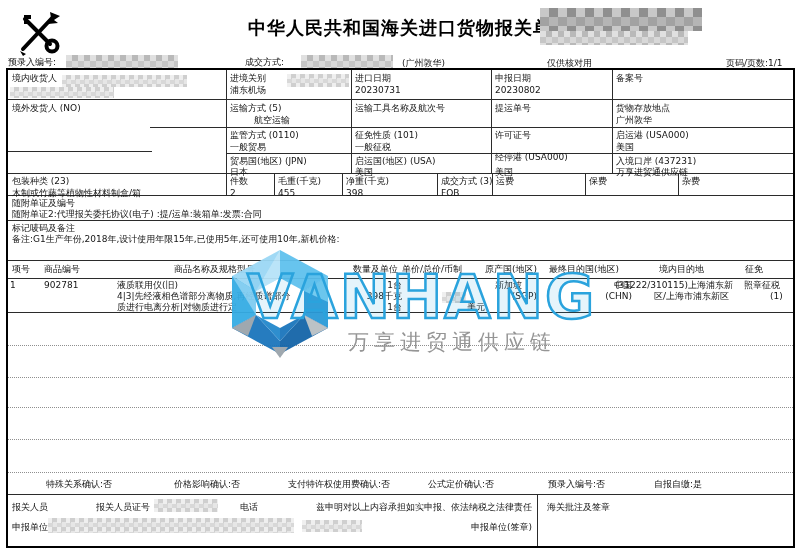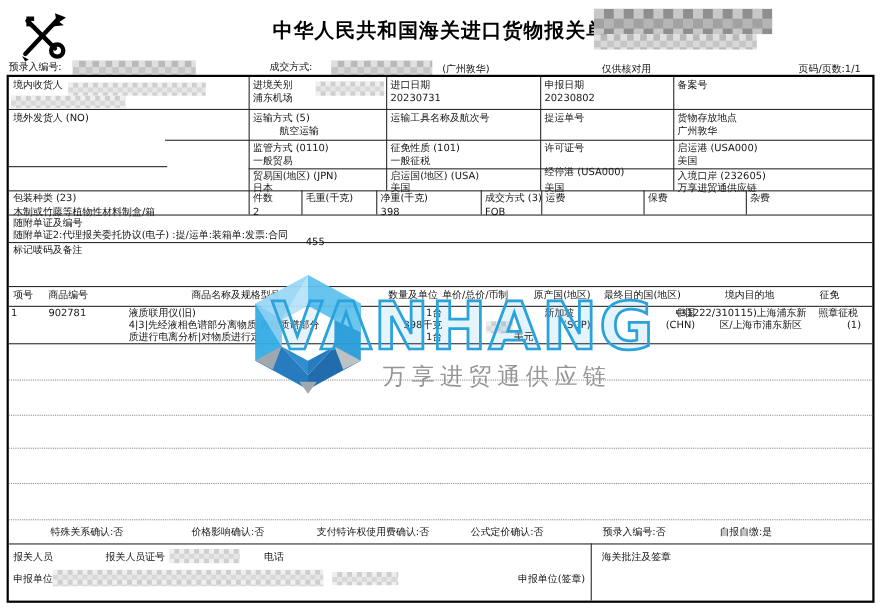--- a/index.html
+++ b/index.html
@@ -114,41 +114,42 @@
     <div class="t" style="left:487px;top:60px;">许可证号</div>
     <div class="t" style="left:608px;top:60px;">启运港 (USA000)</div>
     <div class="t" style="left:608px;top:72px;">美国</div>
 
     <div class="t" style="left:222px;top:86px;">贸易国(地区) (JPN)</div>
     <div class="t" style="left:222px;top:97px;">日本</div>
     <div class="t" style="left:347px;top:86px;">启运国(地区) (USA)</div>
     <div class="t" style="left:347px;top:97px;">美国</div>
     <div class="t" style="left:487px;top:82px;">经停港 (USA000)</div>
     <div class="t" style="left:487px;top:97px;">美国</div>
-    <div class="t" style="left:608px;top:86px;">入境口岸 (232605)</div>
+    <div class="t" style="left:608px;top:86px;">入境口岸 (437231)</div>
     <div class="t" style="left:608px;top:97px;">万享进贸通供应链</div>
 
     <div class="t" style="left:4px;top:106px;">包装种类 (23)</div>
     <div class="t" style="left:4px;top:118px;">木制或竹藤等植物性材料制盒/箱</div>
     <div class="t" style="left:222px;top:106px;">件数</div>
     <div class="t" style="left:222px;top:118px;">2</div>
     <div class="t" style="left:270px;top:106px;">毛重(千克)</div>
-    <div class="t" style="left:270px;top:118px;margin-top:28px;">455</div>
+    <div class="t" style="left:270px;top:118px;">455</div>
     <div class="t" style="left:338px;top:106px;">净重(千克)</div>
     <div class="t" style="left:338px;top:118px;">398</div>
     <div class="t" style="left:433px;top:106px;">成交方式 (3)</div>
     <div class="t" style="left:433px;top:118px;">FOB</div>
     <div class="t" style="left:488px;top:106px;">运费</div>
     <div class="t" style="left:581px;top:106px;">保费</div>
     <div class="t" style="left:674px;top:106px;">杂费</div>
 
     <div class="t" style="left:4px;top:128px;">随附单证及编号</div>
     <div class="t" style="left:4px;top:139px;">随附单证2:代理报关委托协议(电子) :提/运单:装箱单:发票:合同</div>
 
     <div class="t" style="left:4px;top:153px;">标记唛码及备注</div>
+    <div class="t" style="left:4px;top:164px;">备注:G1生产年份,2018年,设计使用年限15年,已使用5年,还可使用10年,新机价格:</div>
 
     <div class="t" style="left:4px;top:194px;">项号</div>
     <div class="t" style="left:36px;top:194px;">商品编号</div>
     <div class="t" style="left:152px;top:194px;padding-left:14px;">商品名称及规格型号</div>
     <div class="t ra" style="left:310px;top:194px;width:80px;">数量及单位</div>
     <div class="t" style="left:394px;top:194px;">单价/总价/币制</div>
     <div class="t" style="left:477px;top:194px;">原产国(地区)</div>
     <div class="t" style="left:541px;top:194px;">最终目的国(地区)</div>
     <div class="t" style="left:651px;top:194px;">境内目的地</div>
     <div class="t" style="left:737px;top:194px;">征免</div>
@@ -176,20 +177,21 @@
     <div class="t" style="left:166px;top:409px;">价格影响确认:否</div>
     <div class="t" style="left:280px;top:409px;">支付特许权使用费确认:否</div>
     <div class="t" style="left:420px;top:409px;">公式定价确认:否</div>
     <div class="t" style="left:540px;top:409px;">预录入编号:否</div>
     <div class="t" style="left:646px;top:409px;">自报自缴:是</div>
 
     <div class="t" style="left:4px;top:432px;">报关人员</div>
     <div class="t" style="left:88px;top:432px;">报关人员证号</div>
     <div class="mosaic light" style="left:146px;top:429px;width:64px;height:13px;"></div>
     <div class="t" style="left:232px;top:432px;">电话</div>
+    <div class="t ra" style="left:250px;top:432px;width:274px;">兹申明对以上内容承担如实申报、依法纳税之法律责任</div>
     <div class="t" style="left:4px;top:452px;">申报单位</div>
     <div class="mosaic light" style="left:40px;top:448px;width:246px;height:15px;"></div>
     <div class="mosaic light" style="left:294px;top:450px;width:60px;height:12px;"></div>
     <div class="t ra" style="left:420px;top:452px;width:104px;">申报单位(签章)</div>
     <div class="t" style="left:539px;top:432px;">海关批注及签章</div>
   </div>
 
   <svg class="wm" style="left:228px;top:246px;" width="104" height="116" viewBox="0 0 104 116" opacity="0.95">
     <polygon points="52,4 4,30 28,45 52,32" fill="#9bd8f5"></polygon>
     <polygon points="52,4 52,32 76,45 100,30" fill="#5fc1ee"></polygon>

